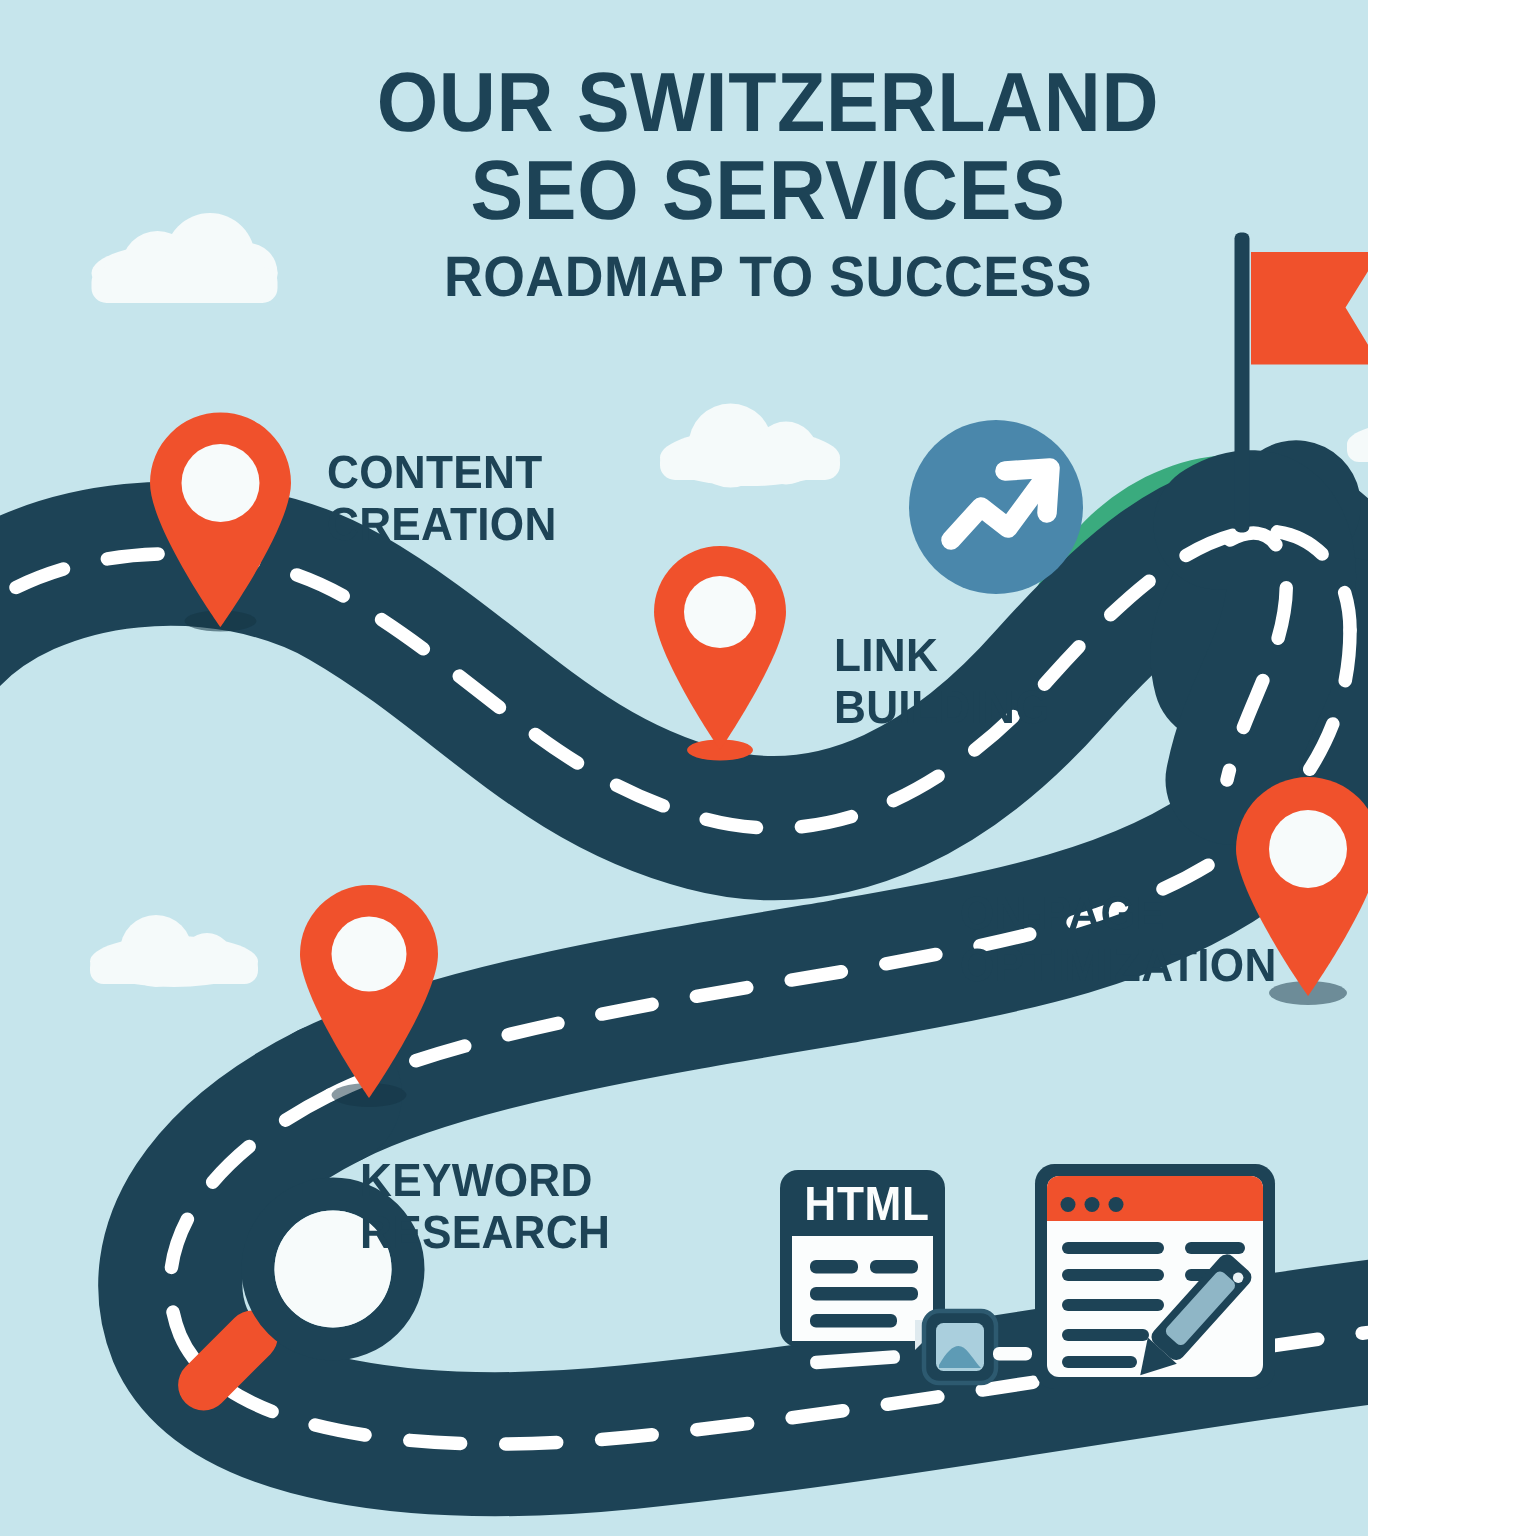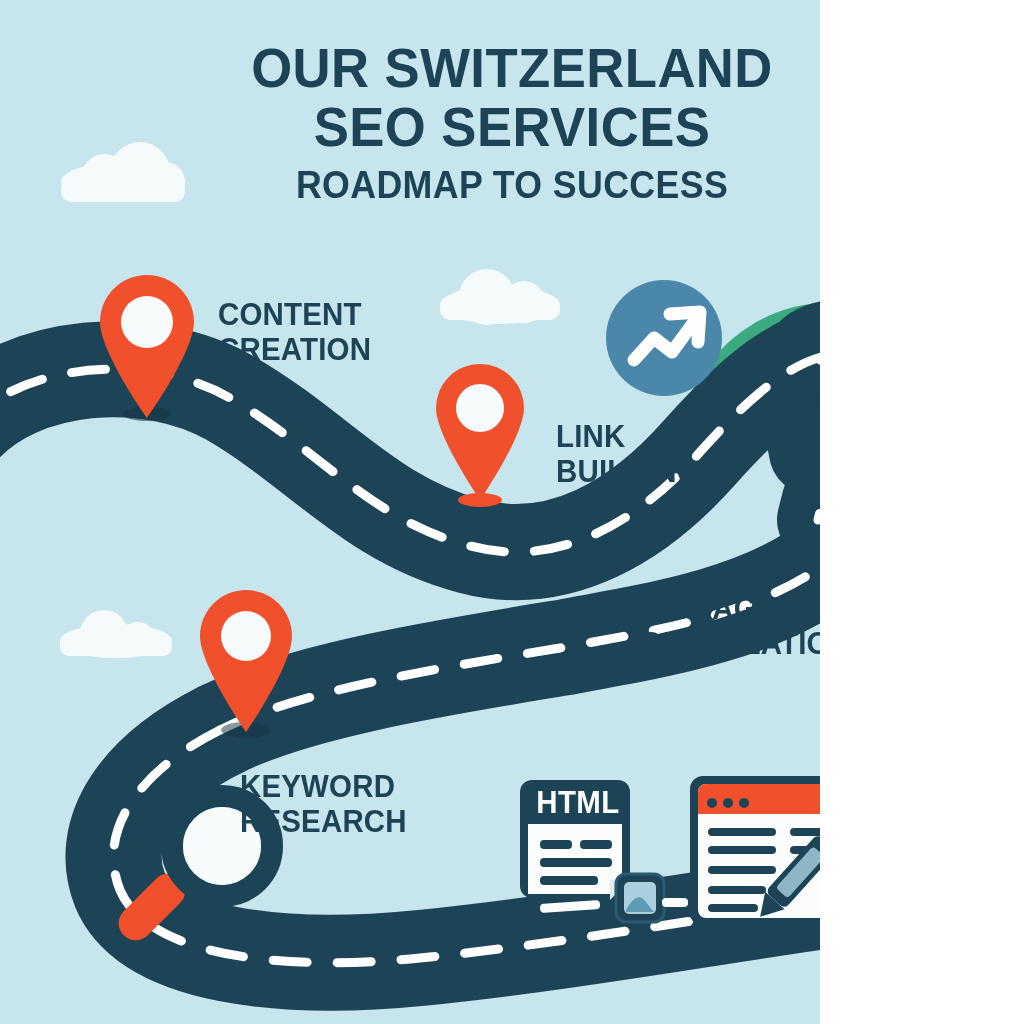--- a/index.html
+++ b/index.html
@@ -2,21 +2,21 @@
 <html><head>
 <meta charset="utf-8">
 <style>
   html, body {
     margin: 0;
     padding: 0;
     background: #ffffff;
   }
   #canvas {
     position: relative;
-    width: 820px;
+    width: 912px;
     height: 1024px;
     overflow: hidden;
     background: #c6e5ec;
     font-family: "Liberation Sans", sans-serif;
   }
   .layer {
     position: absolute;
     inset: 0;
     width: 1024px;
     height: 1024px;

